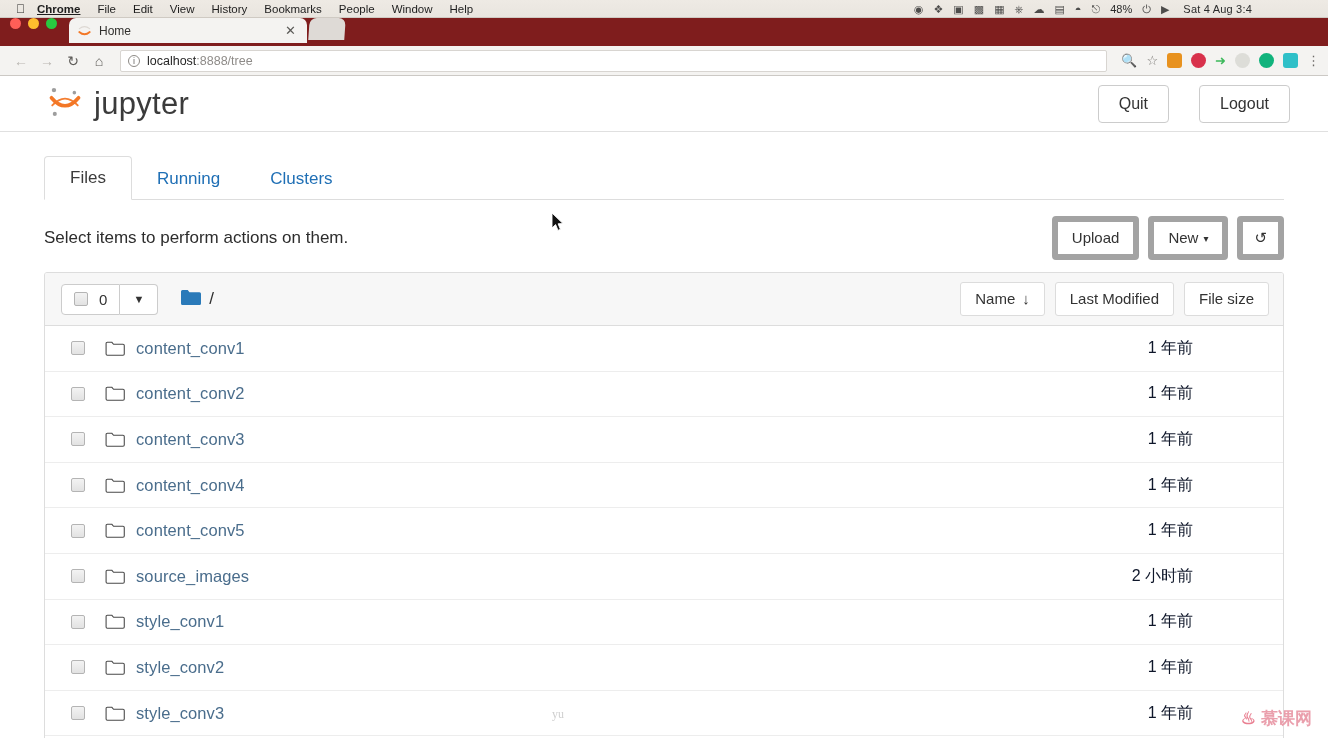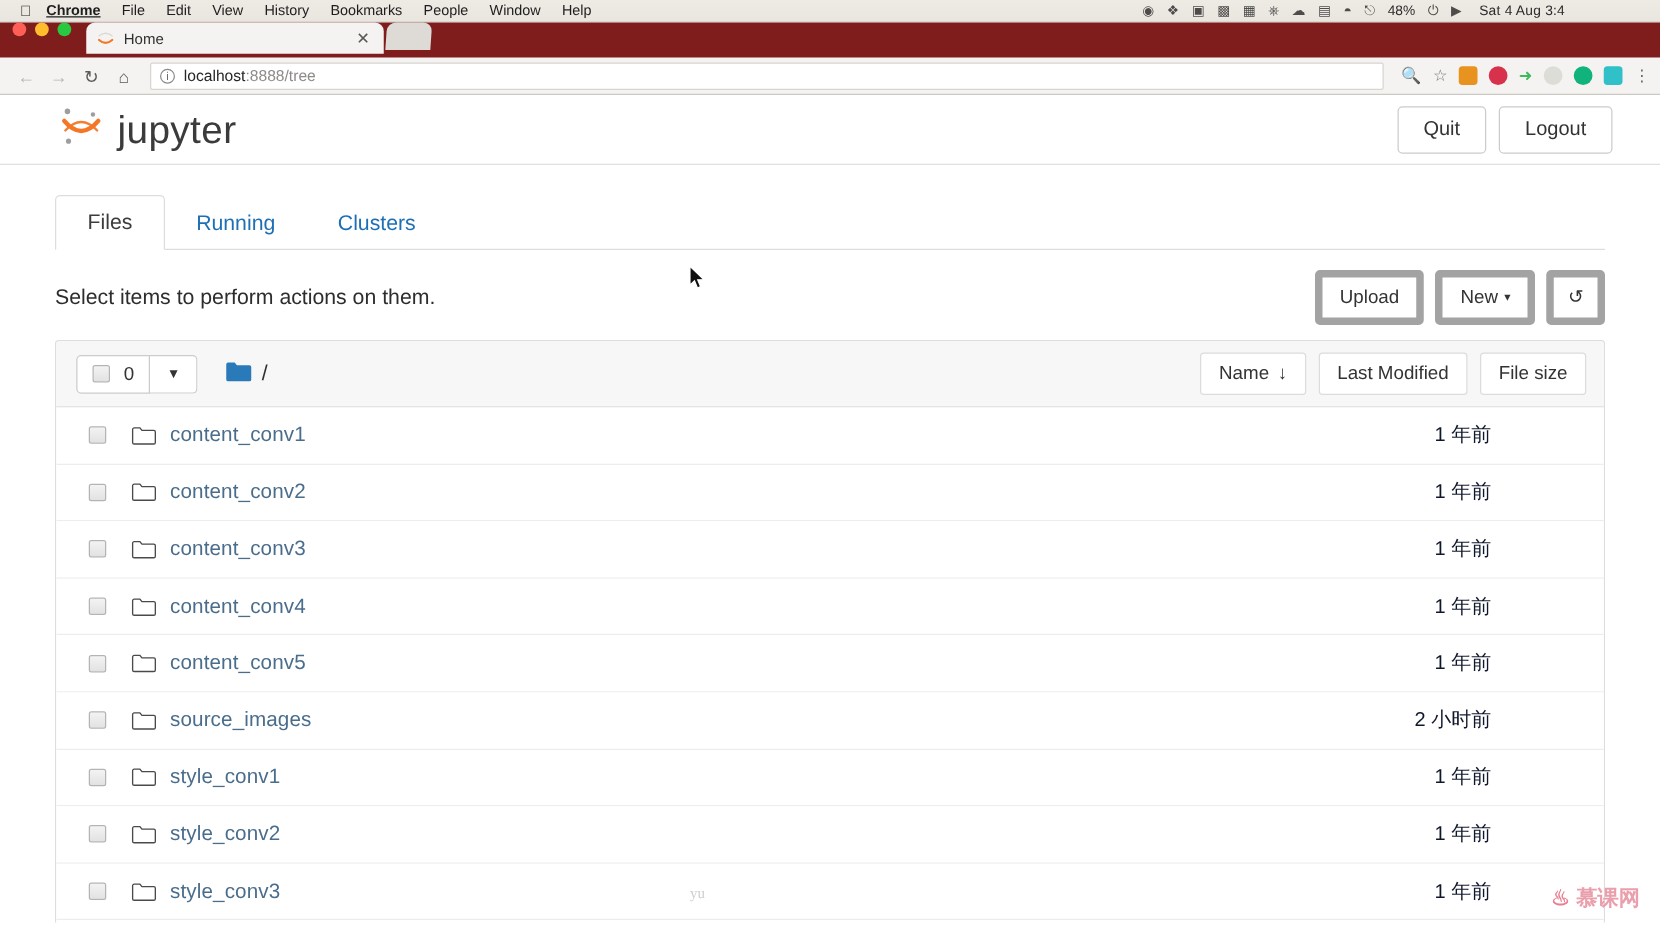--- a/index.html
+++ b/index.html
@@ -99,21 +99,21 @@
 
   .jp-header {
     height: 56px;
     border-bottom: 1px solid #e0e0e0;
     display: flex; align-items: center;
     padding: 0 38px 0 48px;
     position: relative;
   }
   .jp-logo { display: flex; align-items: center; gap: 12px; }
   .jp-logo .wordmark { font-size: 31px; color: #3b3b3b; font-weight: 400; letter-spacing: .3px; }
-  .jp-header-right { margin-left: auto; display: flex; gap: 10px; }
+  .jp-header-right { margin-left: auto; display: flex; gap: 30px; }
   .jp-btn {
     border: 1px solid #cccccc;
     background: #ffffff;
     border-radius: 4px;
     font-size: 16px; color: #333;
     padding: 8px 20px;
     font-family: "Liberation Sans", sans-serif;
     line-height: 1.25;
   }
 

